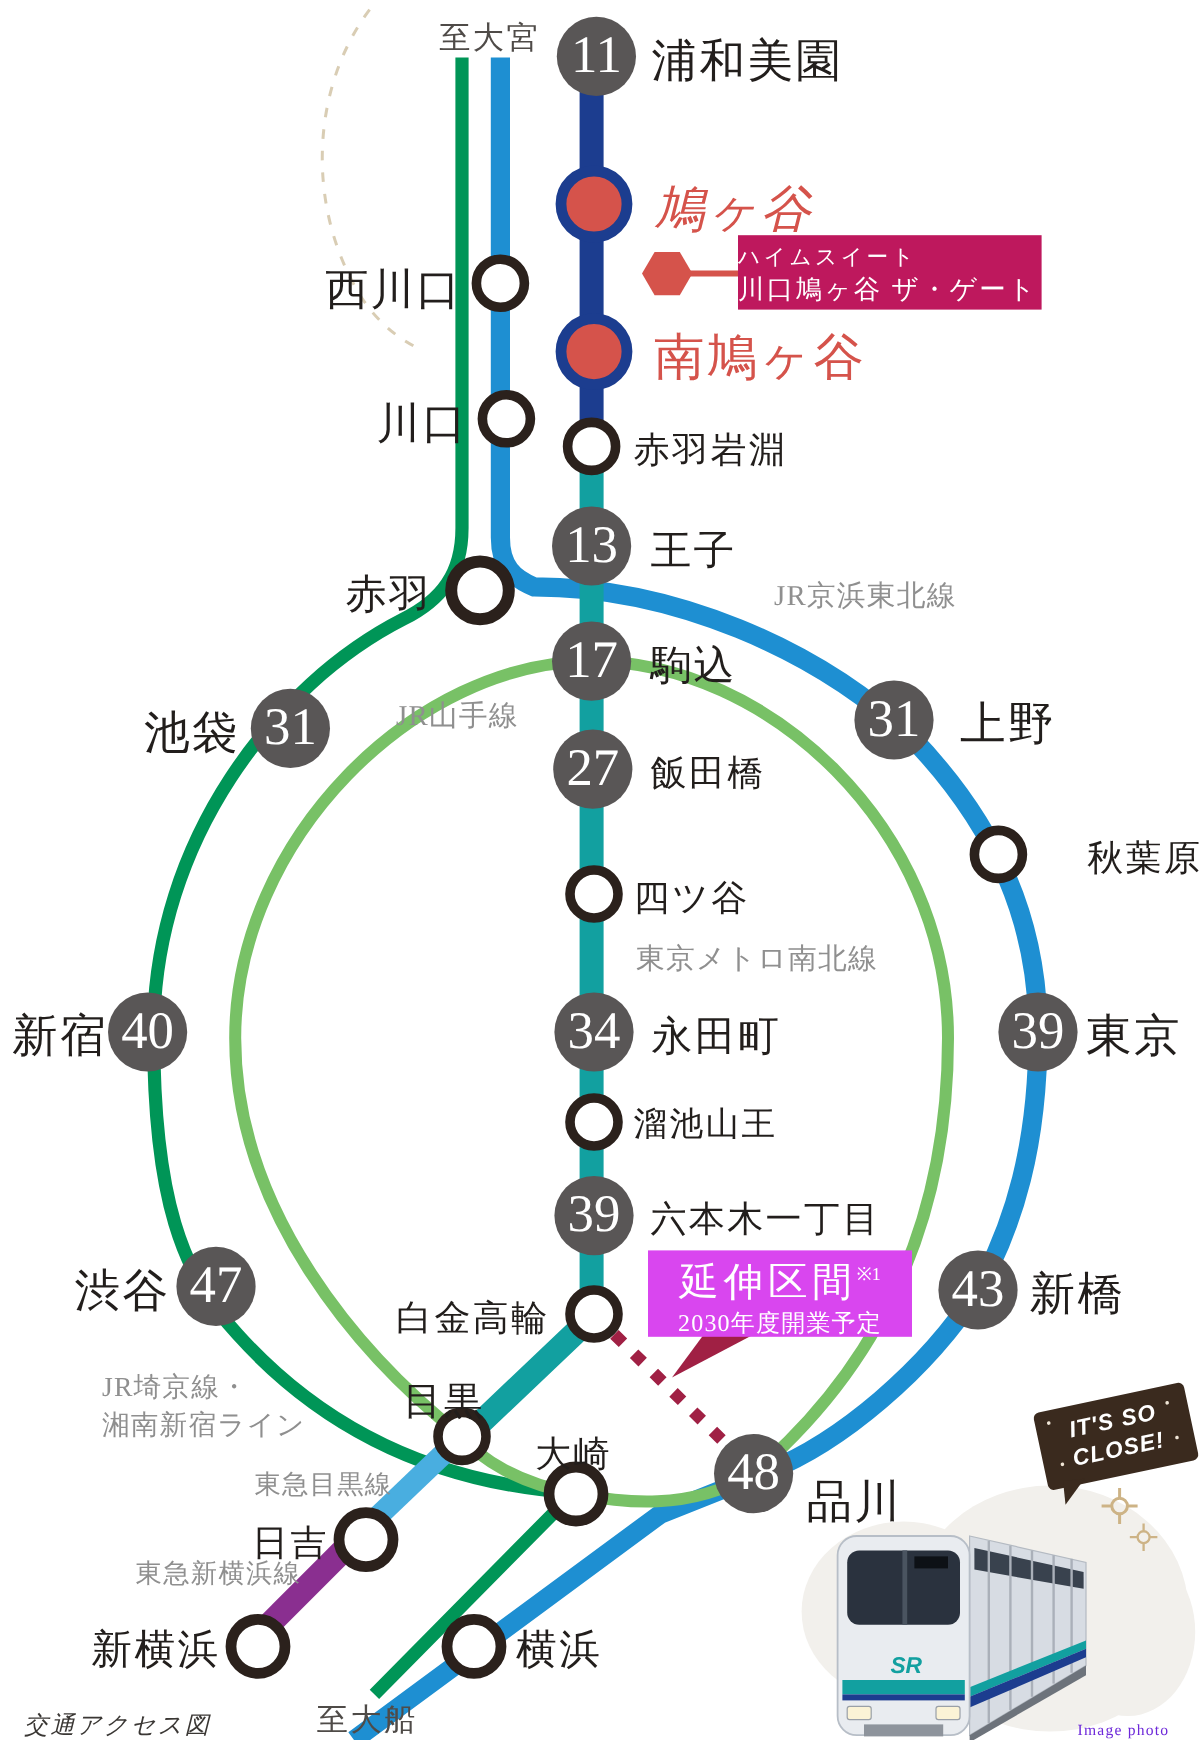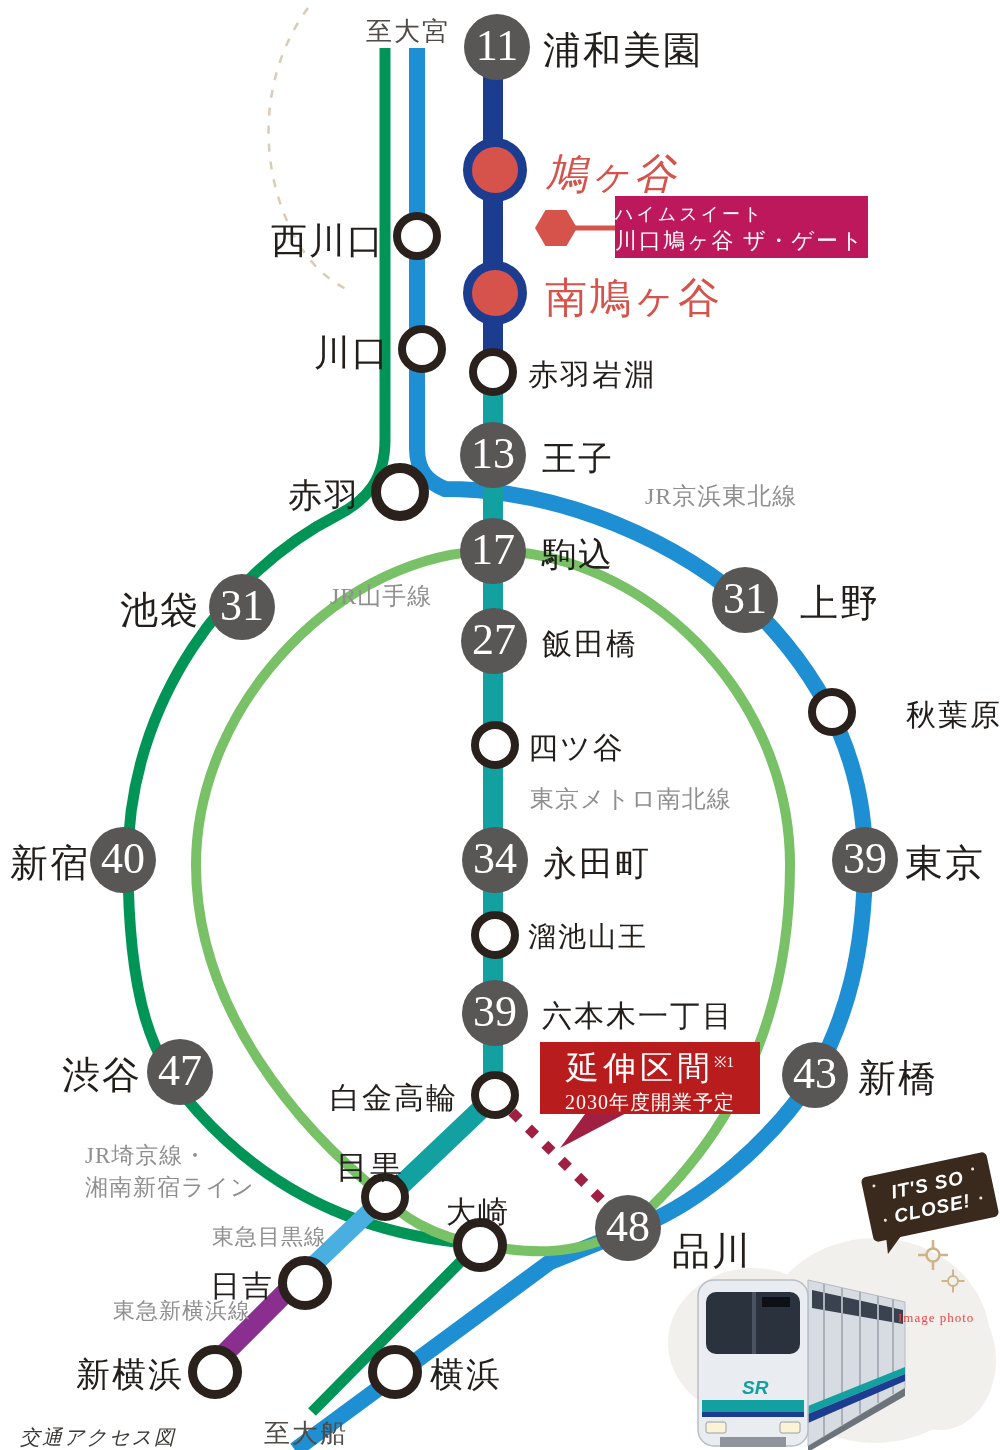--- a/index.html
+++ b/index.html
@@ -19,38 +19,38 @@
   .lbl{position:absolute;color:#221e1c;white-space:nowrap;letter-spacing:2px;z-index:6;}
   .lbl.ra{text-align:right;}
   .lbl.red{color:#d5534b;}
   .lbl.gray{color:#8f8f8f;letter-spacing:1px;}
   .lbl.dark{color:#4f4b48;}
   
   .callout-property{position:absolute;left:615px;top:196px;width:253px;height:62px;background:#be185d;
           color:#fff;text-align:left;z-index:7;padding-top:6px;box-sizing:border-box;}
   .callout-property .l1{font-size:18px;letter-spacing:3px;}
   .callout-property .l2{font-size:22px;letter-spacing:2px;}
-  .callout-ext{position:absolute;left:540px;top:1042px;width:220px;height:72px;background:#b91c1c;
+  .callout-ext{position:absolute;left:540px;top:1042px;width:220px;height:72px;background:#d946ef;
           color:#fff;text-align:center;z-index:7;padding-top:4px;box-sizing:border-box;}
   .callout-ext .t{font-size:33px;letter-spacing:4px;}
   .callout-ext .t sup{font-size:15px;letter-spacing:0;}
   .callout-ext .s{font-size:20px;letter-spacing:1px;margin-top:-2px;}
   
   .cloud{position:absolute;background:#f2f0ec;border-radius:50%;z-index:2;}
   #train-svg{position:absolute;left:690px;top:1260px;z-index:3;}
   .bubble{position:absolute;left:866px;top:1164px;width:128px;height:66px;background:#3a2a1e;
           border-radius:5px;transform:rotate(-12deg);z-index:4;color:#fff;text-align:center;
           font-family:"Liberation Sans","DejaVu Sans",sans-serif;font-weight:bold;font-style:italic;
           font-size:19px;line-height:1.25;padding-top:9px;box-sizing:border-box;letter-spacing:1px;}
   .bubble .tail{position:absolute;left:12px;bottom:-15px;width:0;height:0;
           border-top:20px solid #3a2a1e;border-right:18px solid transparent;transform:rotate(6deg);}
   .bubble .speckles{position:absolute;left:10px;top:9px;width:3px;height:3px;border-radius:50%;
           background:#efe5d6;box-shadow:100px 4px 0 #efe5d6,4px 36px 0 #efe5d6,102px 34px 0 #efe5d6;}
   .sparkle{position:absolute;z-index:4;}
-  .img-photo{position:absolute;left:898px;top:1310px;font-size:13px;color:#ef4444;
+  .img-photo{position:absolute;left:898px;top:1434px;font-size:13px;color:#6d28d9;
           letter-spacing:1px;z-index:4;}
   .map-title{position:absolute;left:20px;top:1424px;font-size:20px;color:#3a3734;
           letter-spacing:2px;z-index:6;font-style:italic;}
 </style>
 </head>
 <body>
 
 <div id="canvas">
 
   <svg id="map-lines" width="1000" height="1450" viewBox="0 0 1000 1450">

